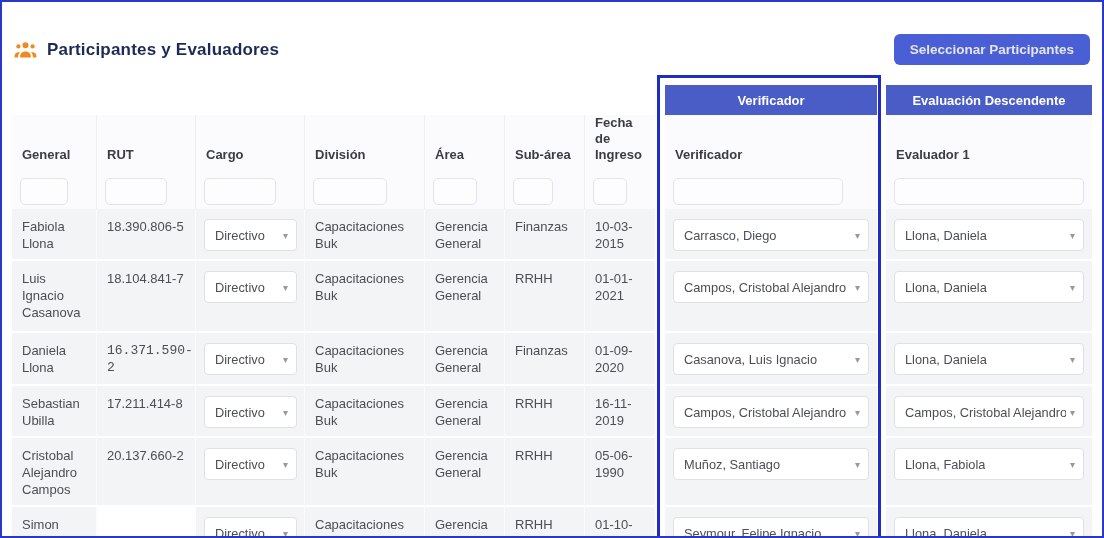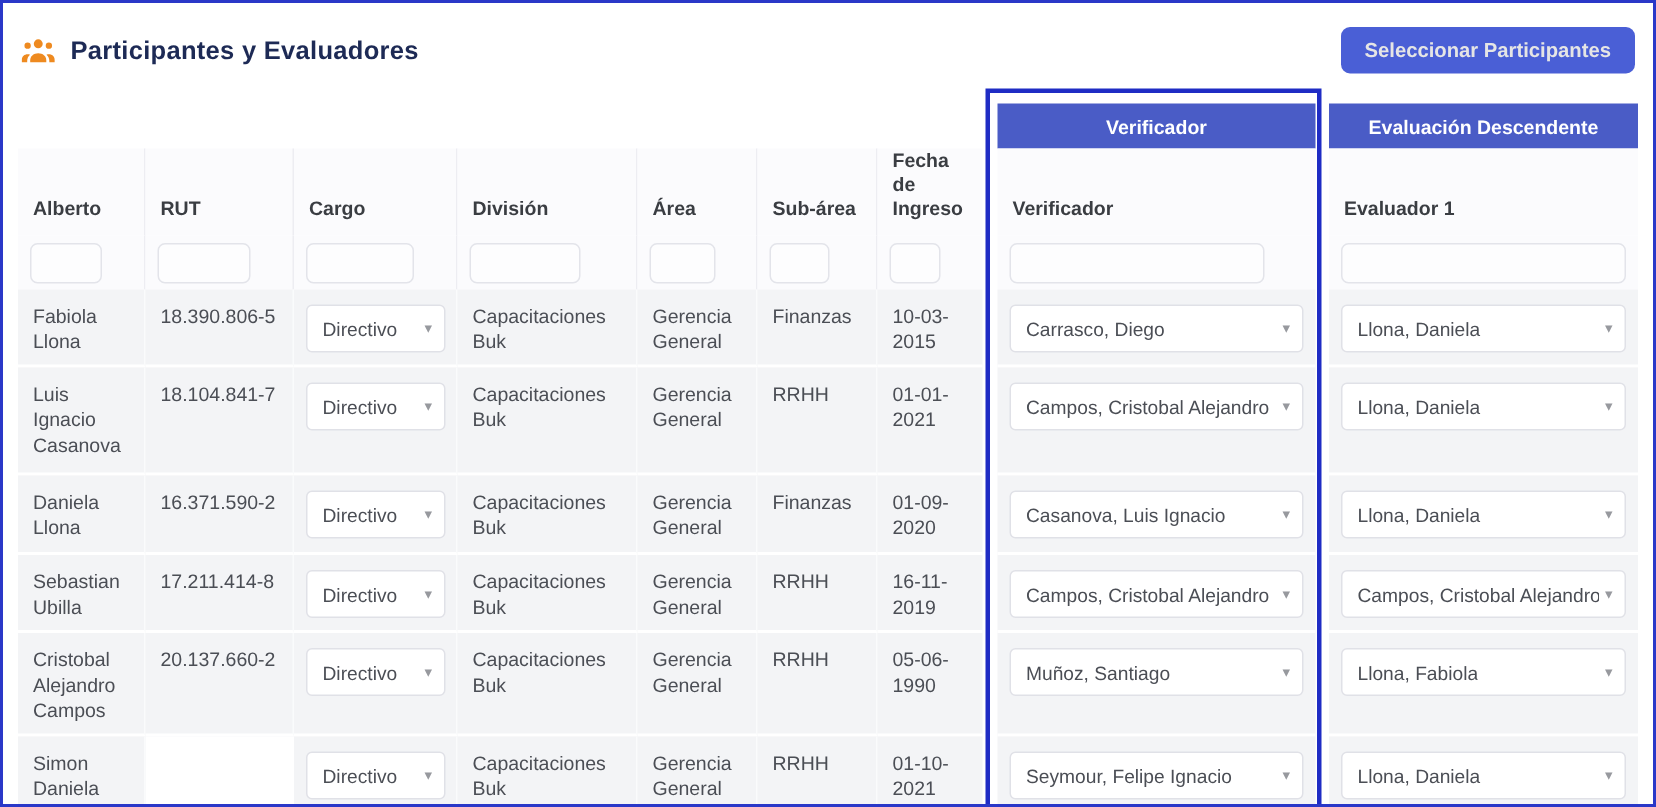--- a/index.html
+++ b/index.html
@@ -9,21 +9,21 @@
     --outer:#2a38c8;
     --icon-orange:#ee8a20;
   }
   *{box-sizing:border-box;margin:0;padding:0;}
   body{font-family:"Liberation Sans","DejaVu Sans",sans-serif;background:#e9eaee;}
   .page{
     width:1104px;height:538px;background:#fff;border:2px solid var(--outer);
     overflow:hidden;padding:0 10px;position:relative;
   }
   
-  .topbar{height:67px;display:flex;align-items:center;justify-content:space-between;padding:2px 2px 6px 2px;}
+  .topbar{height:67px;display:flex;align-items:center;justify-content:space-between;padding:2px 2px 6px 2px;margin-top:16px;}
   .title-wrap{display:flex;align-items:center;gap:10px;}
   .page-title{font-size:17px;font-weight:bold;color:#1d2a55;letter-spacing:.2px;}
   .btn-primary{
     background:var(--button);color:#e5e5e5;font-weight:bold;font-size:13.5px;
     border:none;border-radius:6px;height:31px;padding:0 16px;cursor:pointer;
     font-family:inherit;
   }
   
   .grid{
     position:relative;display:grid;
@@ -86,21 +86,21 @@
     </div>
     <button class="btn-primary">Seleccionar Participantes</button>
   </div>
 
   <div class="grid">
 
     <div class="grp grp-part">Participantes</div>
     <div class="grp grp-ver">Verificador</div>
     <div class="grp grp-desc">Evaluación Descendente</div>
 
-    <div class="th gc1 sep">Alberto</div>
+    <div class="th gc1 sep">General</div>
     <div class="th gc2 sep">RUT</div>
     <div class="th gc3 sep">Cargo</div>
     <div class="th gc4 sep">División</div>
     <div class="th gc5 sep">Área</div>
     <div class="th gc6 sep">Sub-área</div>
     <div class="th gc7">Fecha de Ingreso</div>
     <div class="th gc9">Verificador</div>
     <div class="th gc11">Evaluador 1</div>
 
     <div class="fl gc1 sep">
@@ -175,21 +175,21 @@
         </div>
       </div>
       <div class="td gc11 td-sel" style="grid-row: 5;">
         <div class="sel sel-wide">
           <span class="sel-text">Llona, Daniela</span>
           <span class="caret">▾</span>
         </div>
       </div>
 
       <div class="td gc1 sepw" style="grid-row: 6;">Daniela Llona</div>
-      <div class="td gc2 sepw" style="grid-row: 6;">16.371.590-2</div>
+      <div class="td gc2 sepw" style="grid-row: 6; font-family: Liberation Mono, monospace;">16.371.590-2</div>
       <div class="td gc3 sepw td-sel" style="grid-row: 6;">
         <div class="sel sel-cargo">
           <span class="sel-text">Directivo</span>
           <span class="caret">▾</span>
         </div>
       </div>
       <div class="td gc4 sepw" style="grid-row: 6;">Capacitaciones Buk</div>
       <div class="td gc5 sepw" style="grid-row: 6;">Gerencia General</div>
       <div class="td gc6 sepw" style="grid-row: 6;">Finanzas</div>
       <div class="td gc7" style="grid-row: 6;">01-09-2020</div>

